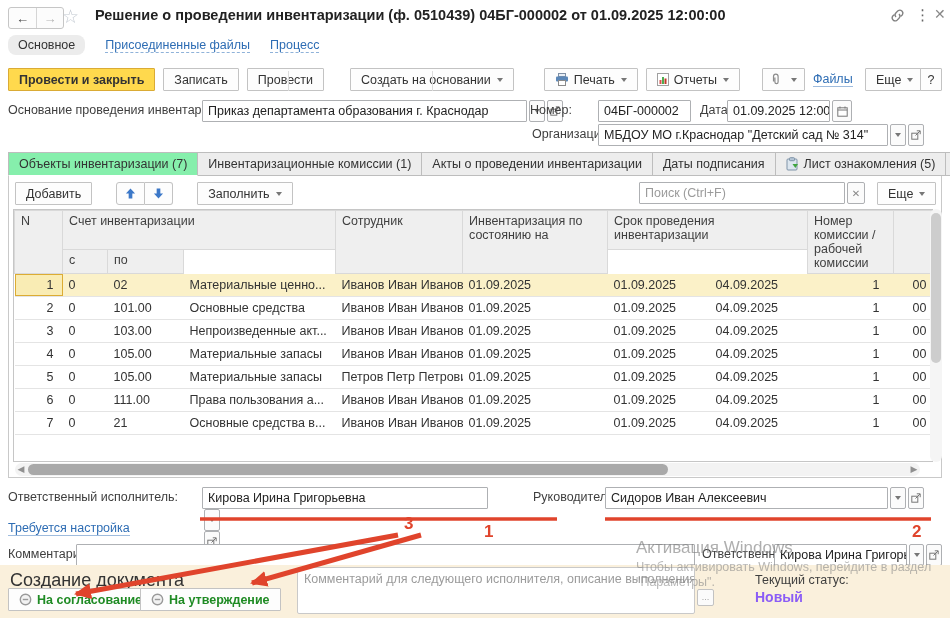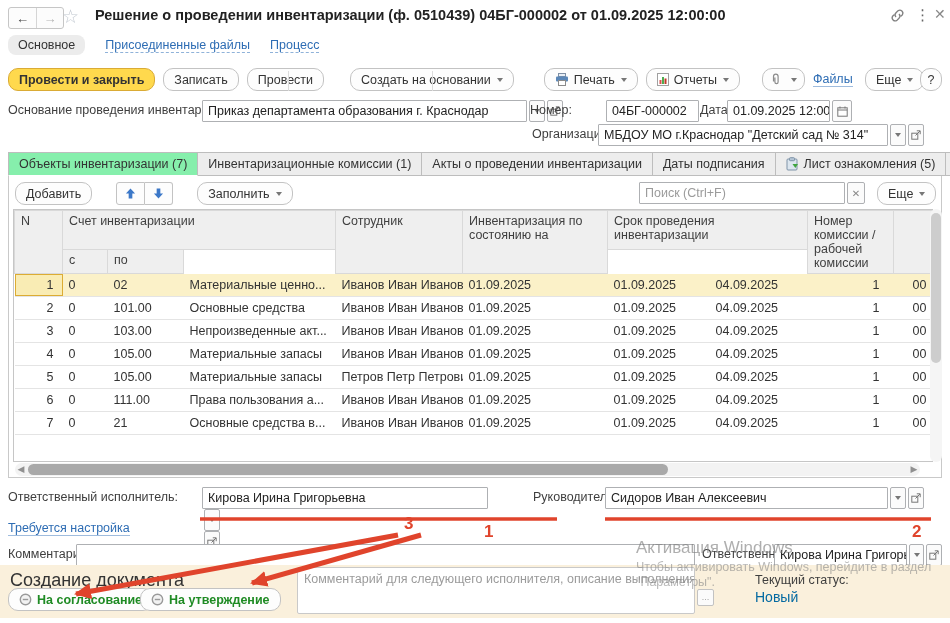--- a/index.html
+++ b/index.html
@@ -19,21 +19,21 @@
   .win-ico { top:8px; color:#777; font-size:14px; }
 
   
   .navtabs { left:8px; top:34px; display:flex; align-items:center; gap:20px; height:22px; }
   .navtab-active { background:#ECECEC; padding:3px 10px; color:#333; border-radius:8px; }
   .link { color:#2E6DB4; text-decoration:none; border-bottom:1px dashed #8FB2D9; cursor:pointer; }
   .link.solid { border-bottom:1px solid #9FBCDE; }
 
   
   .btn { display:inline-flex; align-items:center; justify-content:center; height:23px; padding:0 10px;
-         background:#FDFDFD; border:1px solid #C3C3C3; border-radius:10px; font-size:12.5px; color:#333; white-space:nowrap; }
+         background:#FDFDFD; border:1px solid #C3C3C3; border-radius:1px; font-size:12.5px; color:#333; white-space:nowrap; }
   .btn-yellow { background:#FFD94D; border-color:#DAAB35; font-weight:bold; }
   .caret { width:0; height:0; border-left:3.5px solid transparent; border-right:3.5px solid transparent; border-top:4px solid #777; margin-left:6px; }
   .tb-sep { width:1px; height:20px; background:#DCDCDC; top:71px; }
   .ico { display:inline-flex; margin-right:5px; }
 
   
   .lbl { color:#3E3E3E; white-space:nowrap; }
   .field { display:flex; align-items:stretch; }
   .input { border:1px solid #AEB0B3; background:#fff; height:22px; display:flex; align-items:center;
            padding:0 5px; font-size:12.5px; color:#222; white-space:nowrap; overflow:hidden; border-radius:1px; }
@@ -81,21 +81,21 @@
   
   .settings-link { left:8px; top:521px; }
   .green-btn { font-weight:bold; color:#1F8B24; }
   .status-panel { left:0; top:565px; width:950px; height:53px; background:#FAF0DC; }
   .status-title { left:10px; top:570px; font-size:18px; color:#333; }
   .task-comment { left:297px; top:567px; width:398px; height:47px; border:1px solid #C9C9C9; background:#fff;
                   border-radius:2px; padding:4px 6px; font-size:12.5px; overflow:hidden; white-space:nowrap; }
   .expand-btn { left:697px; top:589px; width:17px; height:17px; border:1px solid #C2C2C2; background:#FBFBFB;
                 border-radius:2px; font-size:8px; color:#777; display:flex; align-items:center; justify-content:center; }
   .cur-status-lbl { left:755px; top:573px; color:#3E3E3E; }
-  .cur-status-val { left:755px; top:589px; font-weight:normal; font-size:14px; color:#0369a1; }
+  .cur-status-val { left:755px; top:589px; font-weight:bold; font-size:14px; color:#8b5cf6; }
 
   
   .watermark { z-index:40; pointer-events:none; }
   .wm1 { left:636px; top:538px; font-size:17px; color:rgba(125,125,125,.62); }
   .wm2 { left:636px; top:560px; font-size:12.5px; color:rgba(135,135,135,.6); }
   .wm3 { left:636px; top:575px; font-size:12.5px; color:rgba(135,135,135,.6); }
 
   
   #annot { position:absolute; left:0; top:0; z-index:60; pointer-events:none; }
   #annot text { font-family:"Liberation Sans", sans-serif; font-weight:bold; font-size:17px; fill:#E0442C; }
@@ -192,21 +192,21 @@
         <span class="caret"></span>
       </div>
     <div class="mini-btn">
         <svg width="10" height="10" viewBox="0 0 10 10">
           <rect x="0.8" y="3.2" width="6" height="6" fill="none" stroke="#777"></rect>
           <path d="M4.5 5.5 L9 1 M5.8 0.8 H9.2 V4.2" stroke="#777" fill="none"></path>
         </svg>
       </div>
   </div>
   <div class="abs lbl" style="left:530px;top:103px;">Номер:</div>
-  <div class="abs field" style="left:598px;top:100px;margin-left:8px;">
+  <div class="abs field" style="left:598px;top:100px;">
     <div class="input" style="width:93px;">04БГ-000002</div>
   </div>
   <div class="abs lbl" style="left:700px;top:103px;">Дата:</div>
   <div class="abs field" style="left:727px;top:100px;">
     <div class="input" style="width:103px;">01.09.2025 12:00:00</div>
     <div class="mini-btn" style="width:20px;">
         <svg width="11" height="11" viewBox="0 0 11 11">
           <rect x="0.8" y="1.8" width="9.4" height="8.4" fill="#fff" stroke="#777"></rect>
           <line x1="0.8" y1="4" x2="10.2" y2="4" stroke="#777"></line>
           <line x1="3" y1="0.5" x2="3" y2="2.5" stroke="#777"></line>

